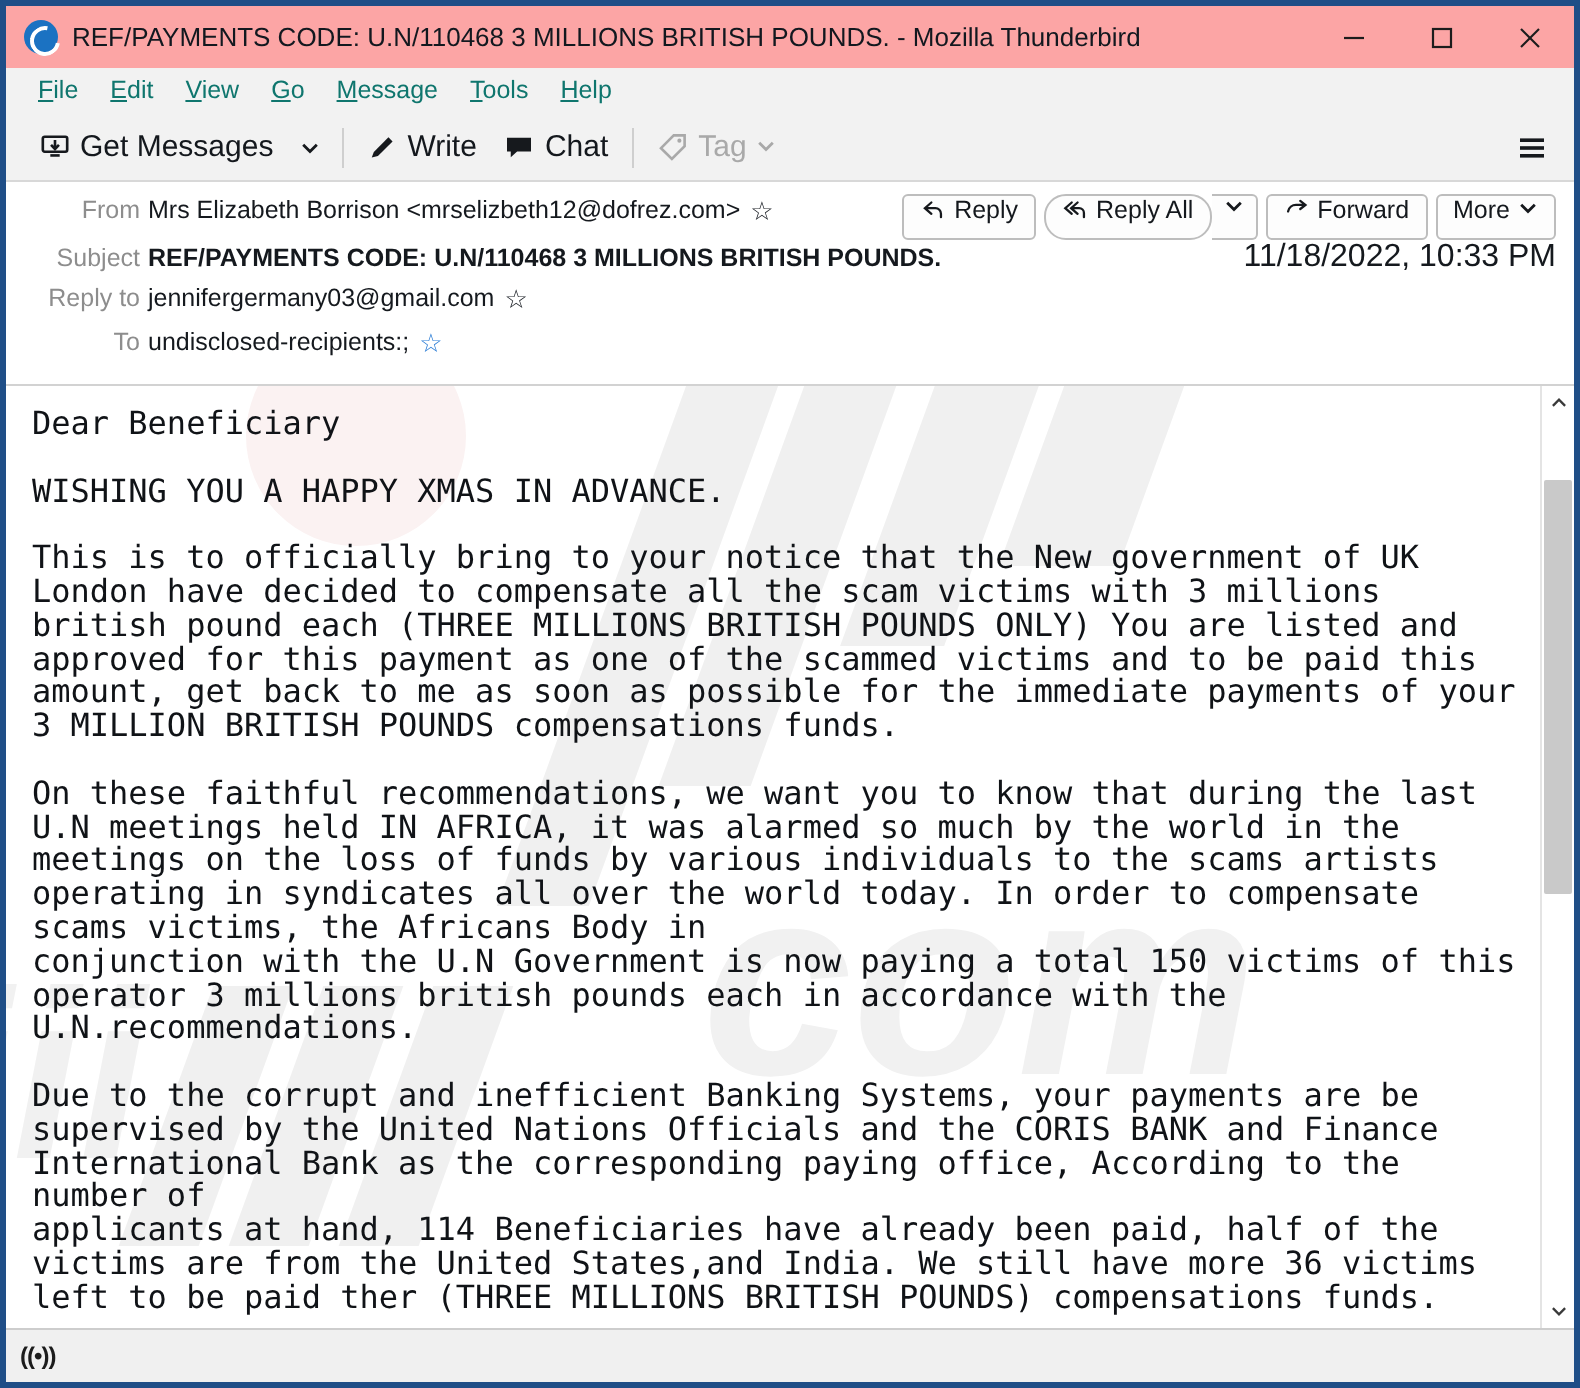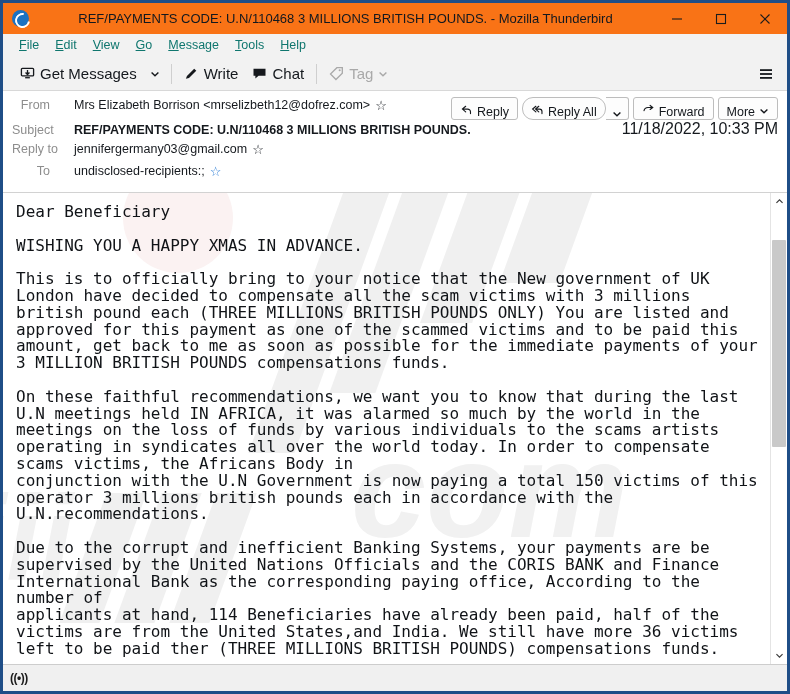--- a/index.html
+++ b/index.html
@@ -20,26 +20,25 @@
     border: 3px solid #1f4e87;
     background: #f7f7f7;
     display: flex;
     flex-direction: column;
     overflow: hidden;
   }
 
   
   #titlebar {
     height: 31px;
-    background: #f97316;
+    background: #fca5a5;
     display: flex;
     align-items: center;
     flex: 0 0 auto;
     position: relative;
-    text-align: center;
   }
   #tb-icon {
     width: 17px; height: 17px;
     margin-left: 9px; margin-right: 7px;
     border-radius: 50%;
     background: #1b72c2;
     position: relative;
     flex: 0 0 auto;
   }
   #tb-icon::after {
@@ -130,21 +129,21 @@
   }
   .hdr-row {
     display: flex;
     align-items: baseline;
     min-height: 20px;
     margin-bottom: 2px;
   }
   .hdr-label {
     width: 62px;
     text-align: right;
-    padding-right: 24px;
+    padding-right: 4px;
     font-size: 12.5px;
     color: #8d8d8d;
     flex: 0 0 auto;
     white-space: nowrap;
   }
   .hdr-value {
     font-size: 12.5px;
     color: #15191e;
     display: flex;
     align-items: center;
@@ -170,21 +169,21 @@
 
   
   #reply-cluster {
     position: absolute;
     right: 9px; top: 6px;
     display: flex;
     align-items: stretch;
     gap: 4px;
   }
   .rbtn {
-    display: flex; align-items: flex-end;
+    display: flex; align-items: flex-start;
     gap: 4px;
     height: 23px;
     padding: 0 8px;
     font-size: 12.5px;
     color: #14181d;
     background: #fdfdfd;
     border: 1px solid #bdbdbd;
     border-radius: 3px;
     white-space: nowrap;
   }

